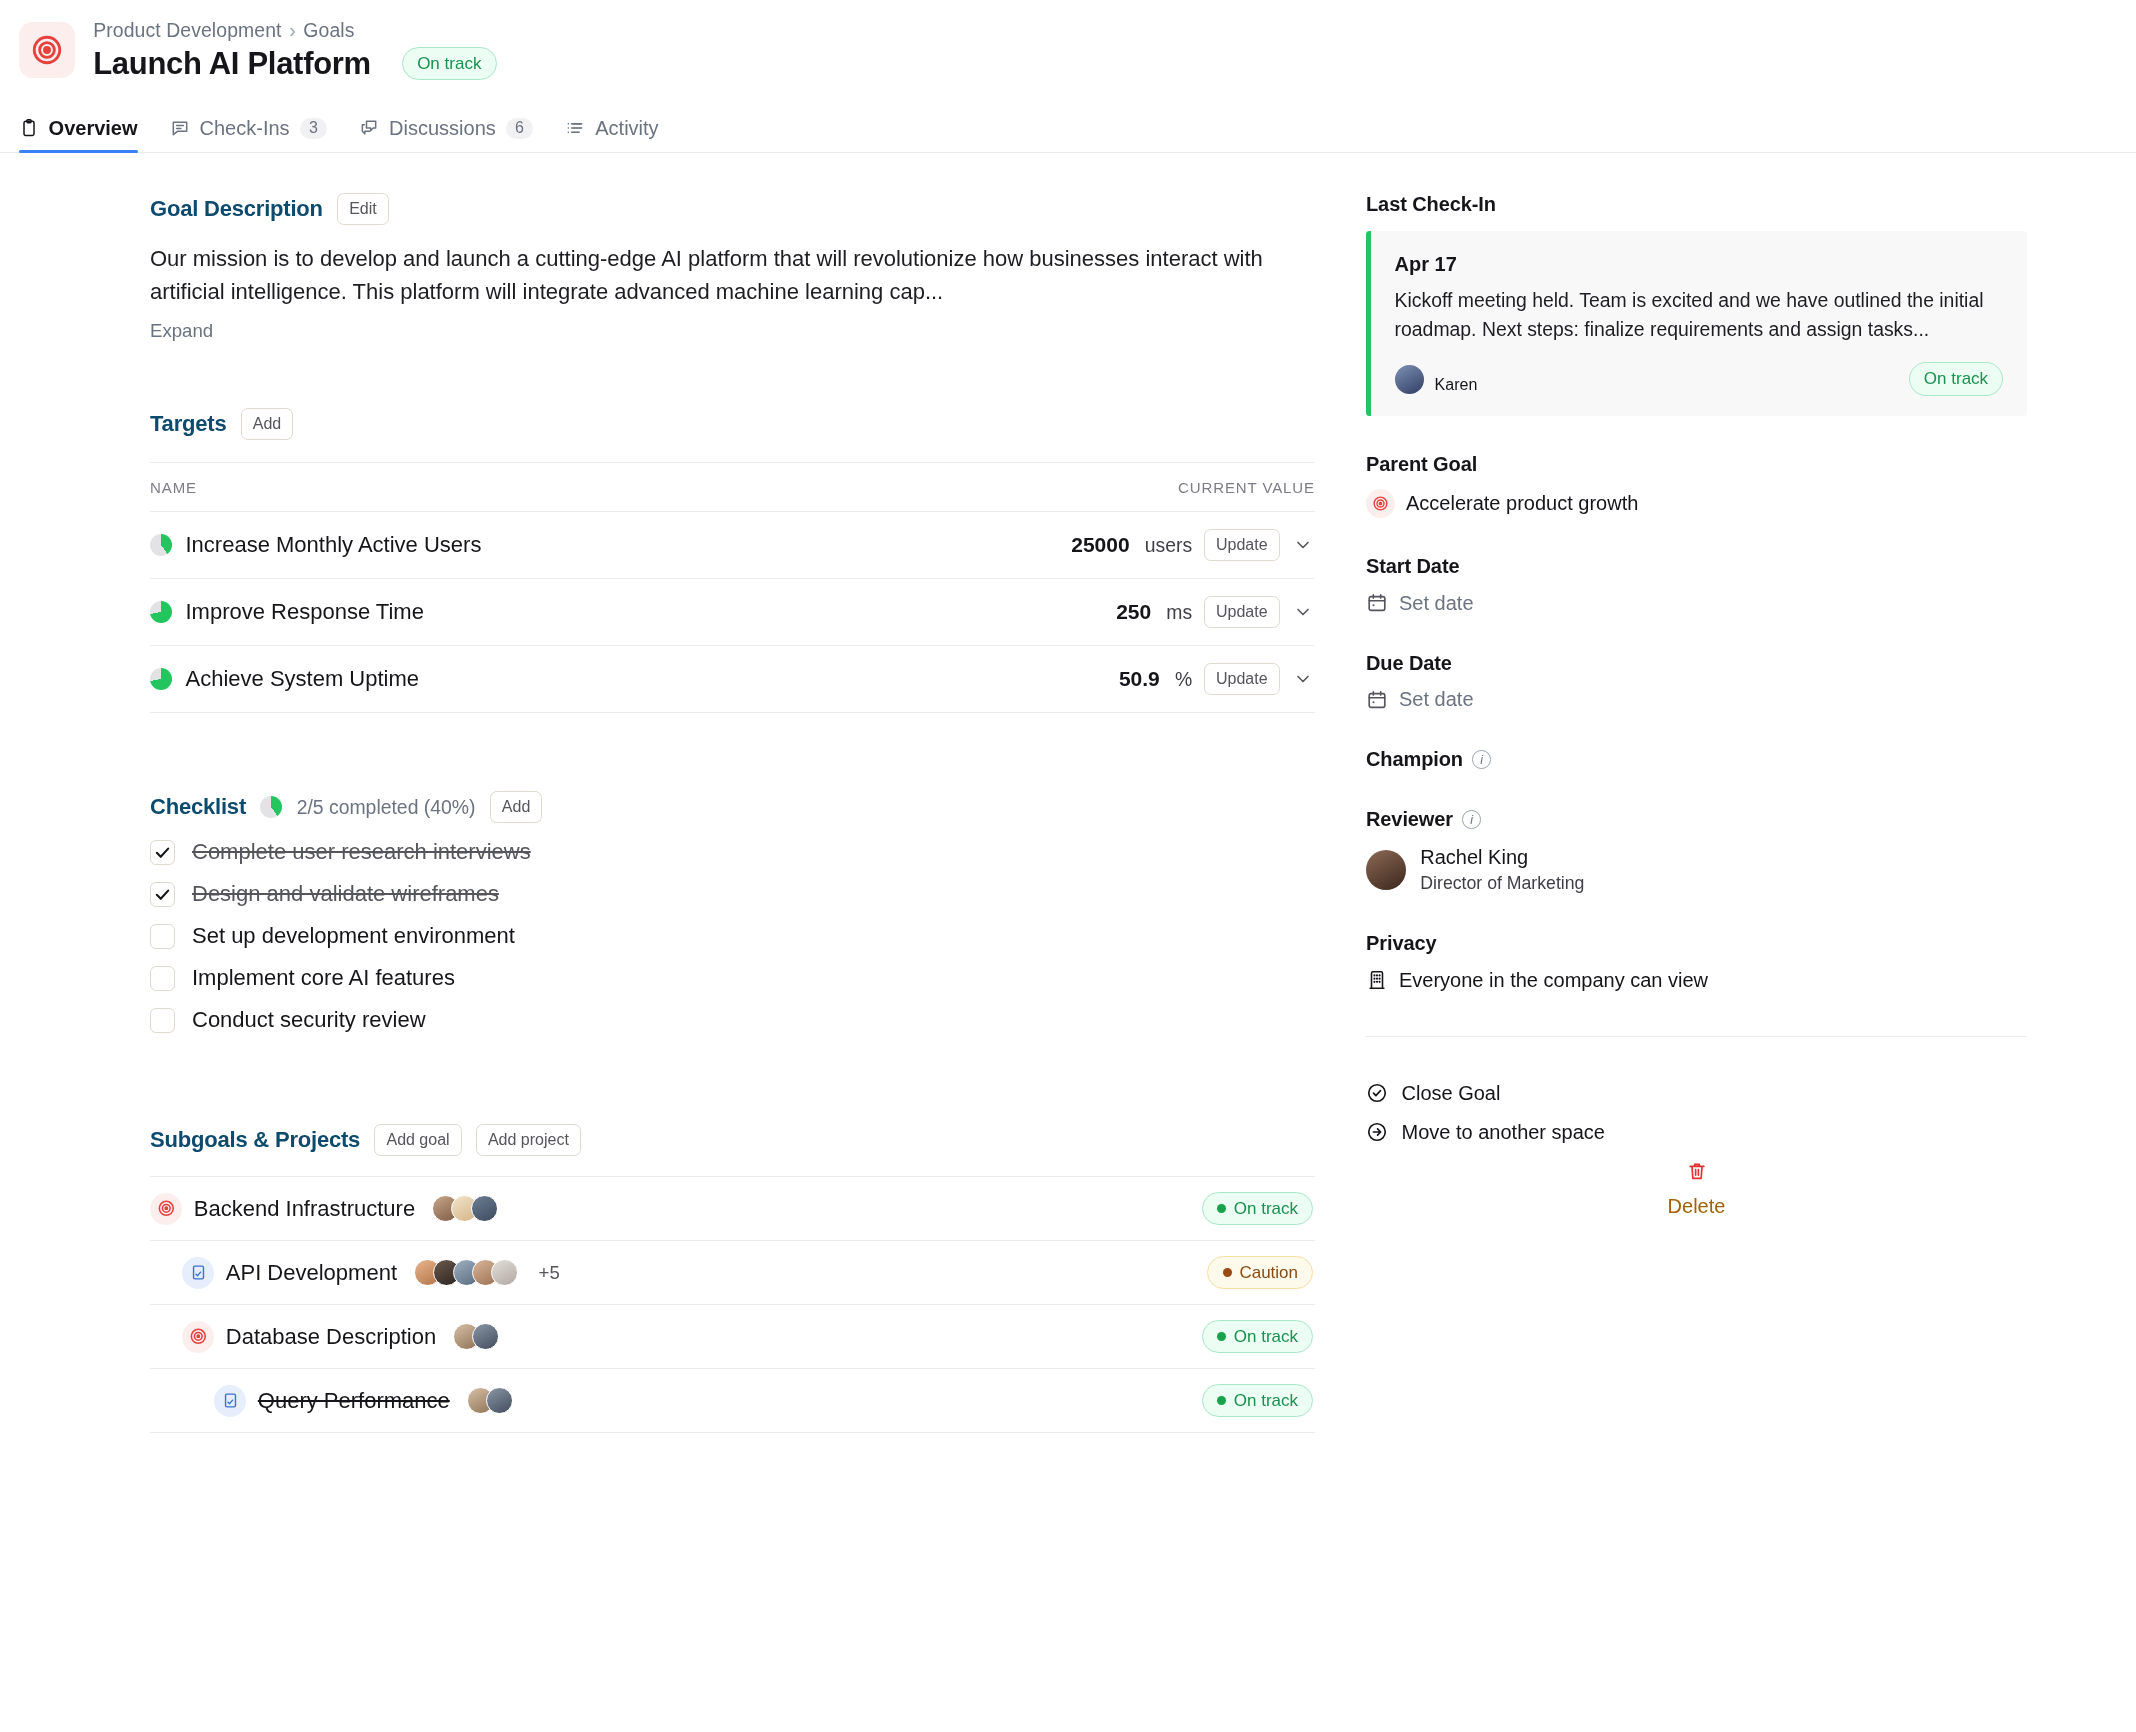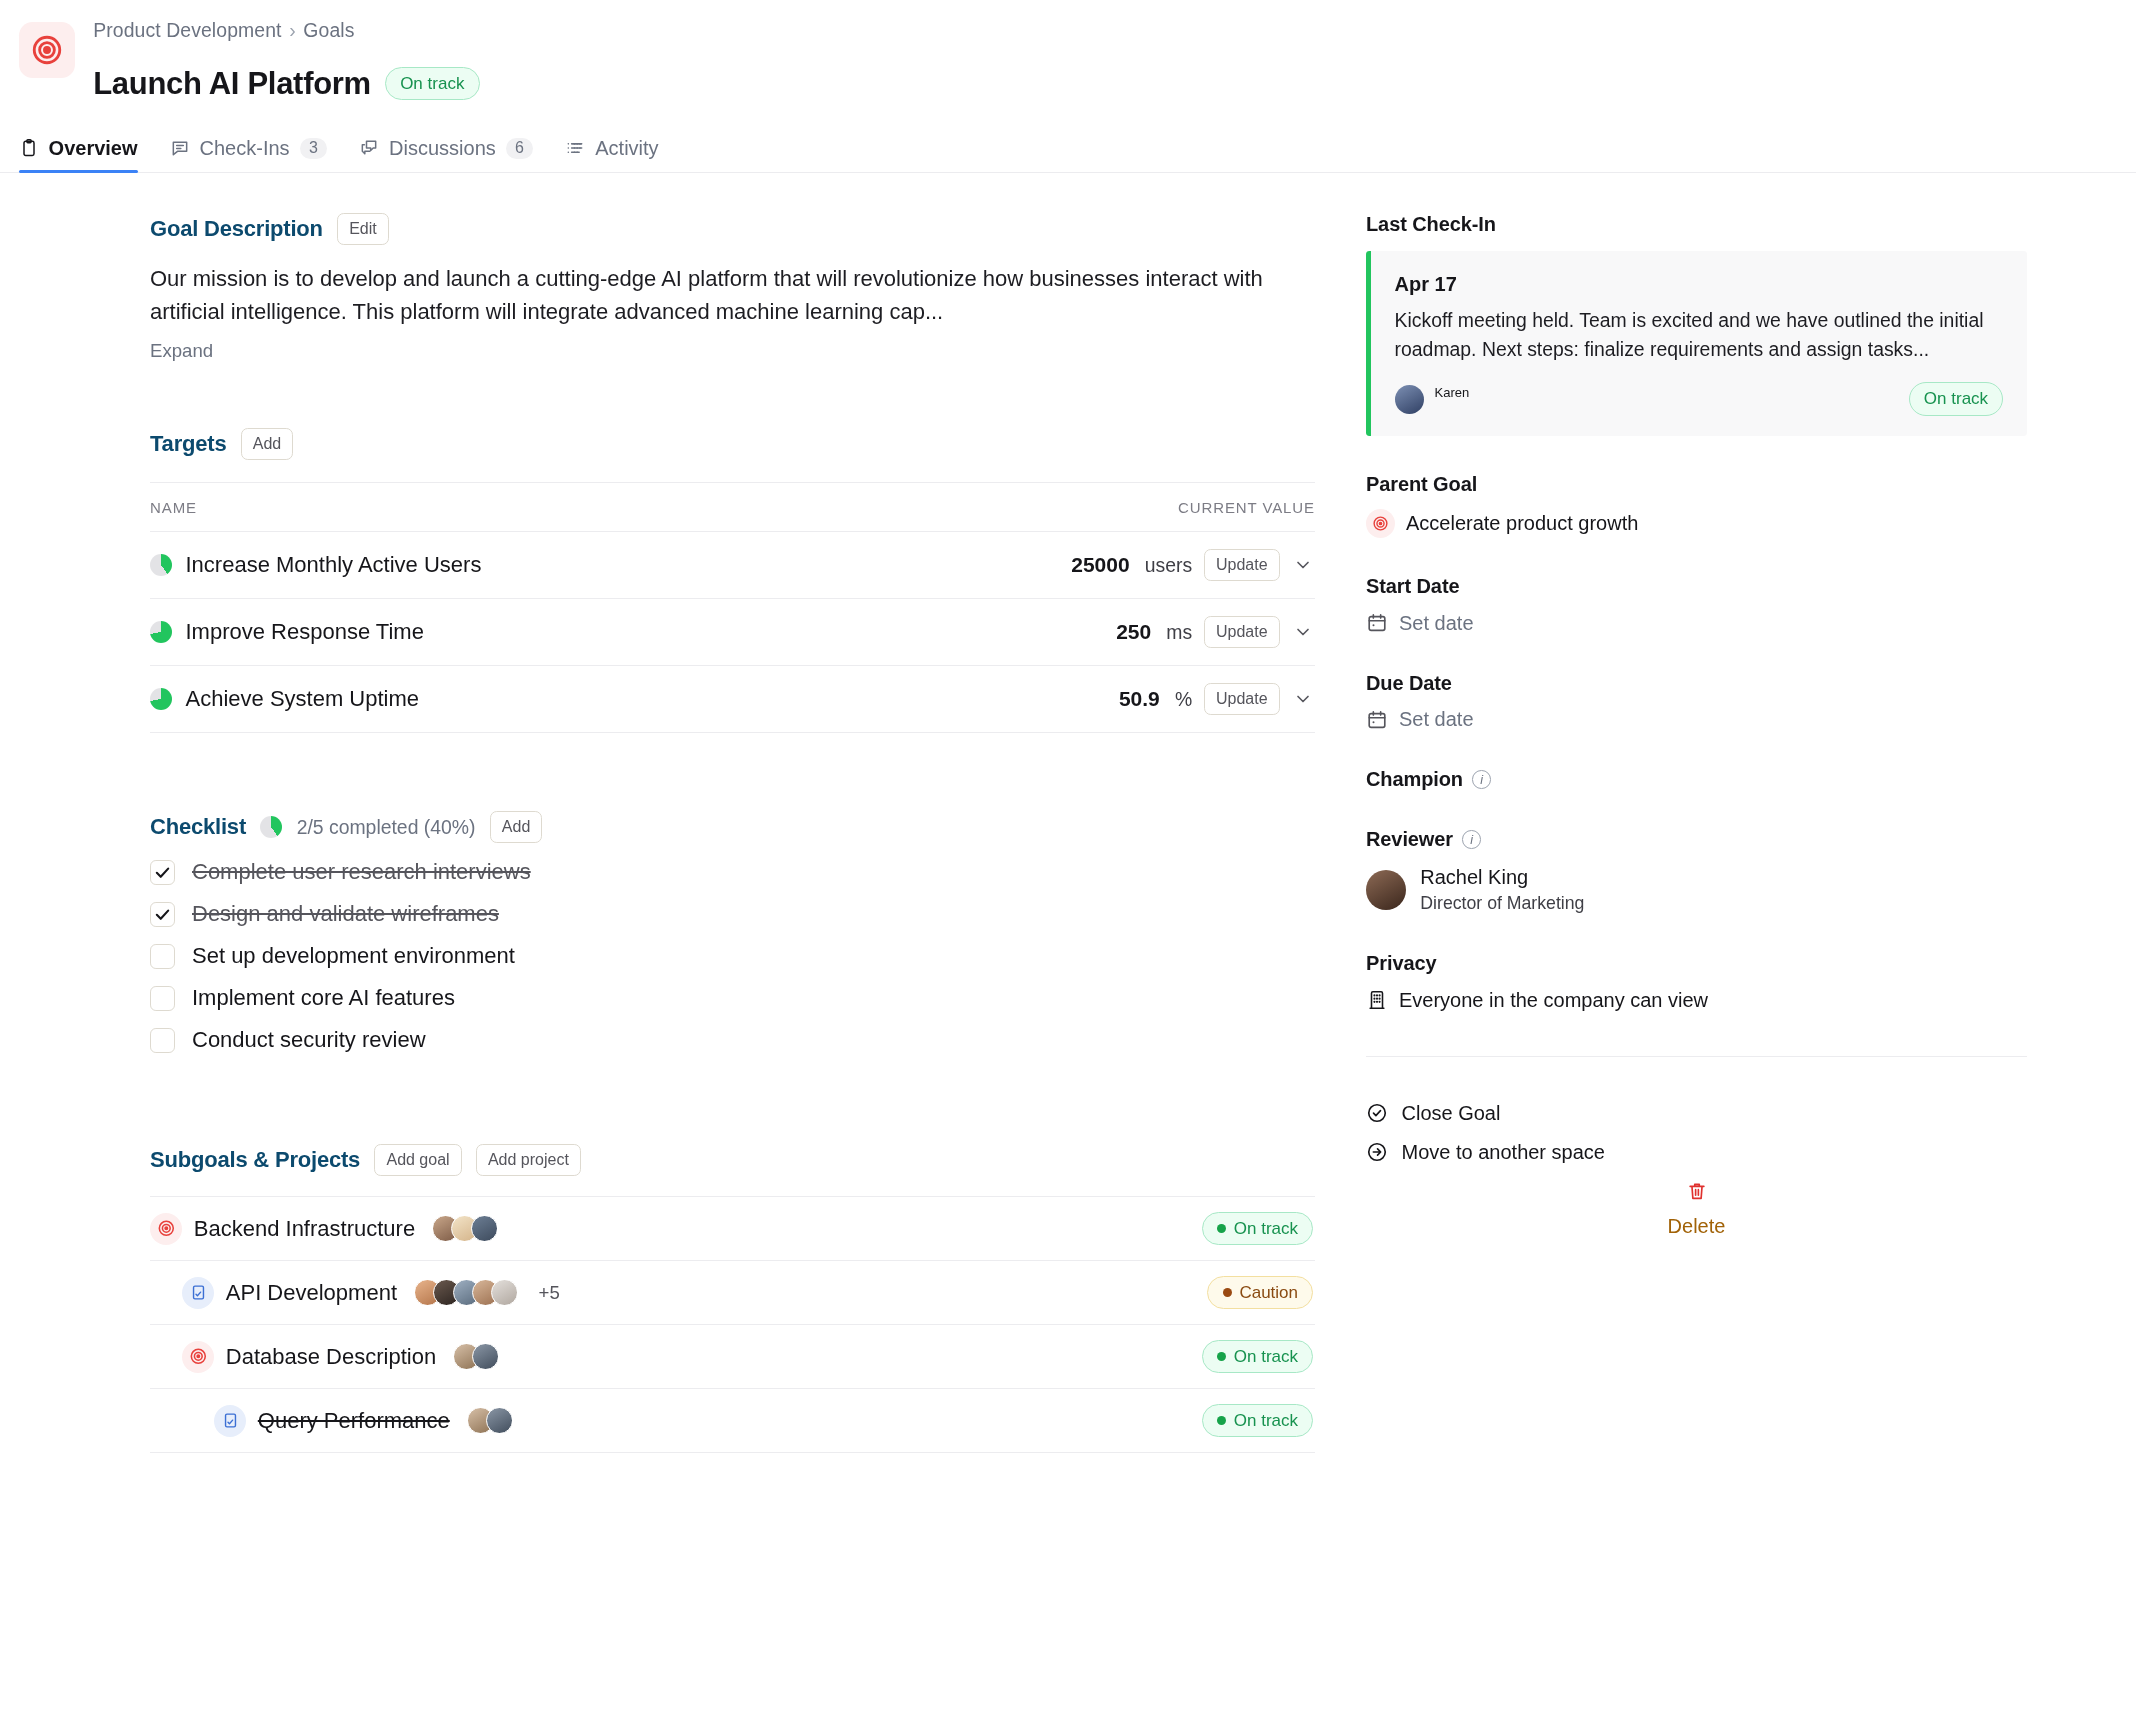--- a/index.html
+++ b/index.html
@@ -15,21 +15,21 @@
   .page-header { padding: 18.6px 0 0 18.6px; position: relative; }
   .header-row { display: flex; align-items: flex-start; gap: 18.6px; }
   .goal-logo {
     width: 56px; height: 56px; border-radius: 13.5px;
     background: #fdeeee; flex: 0 0 auto;
     display: flex; align-items: center; justify-content: center;
     margin-top: 3.4px;
   }
   .breadcrumb { font-size: 19.4px; color: #6b7280; letter-spacing: 0.1px; }
   .breadcrumb .crumb-sep { margin: 0 7.6px; color: #9ca3af; }
-  .title-row { display: flex; align-items: center; gap: 14px; margin-top: 24px; }
+  .title-row { display: flex; align-items: center; gap: 31px; margin-top: 4px; }
   .page-title { font-size: 31px; font-weight: bold; letter-spacing: -0.3px; color: #16161a; }
 
   .pill {
     display: inline-flex; align-items: center; gap: 7.6px;
     border-radius: 842px; padding: 5px 14.3px;
     font-size: 17px; line-height: 1.25; white-space: nowrap;
   }
   .pill-ontrack { background: #ecfdf3; border: 0.8px solid #a7e8c6; color: #17924f; }
   .pill-caution { background: #fefaeb; border: 0.8px solid #f3dfa0; color: #8a4b12; }
   .pill .dot { width: 9.3px; height: 9.3px; border-radius: 50%; flex: 0 0 auto; }
@@ -147,21 +147,21 @@
   .side-group { margin-top: 37px; }
   .side-group:first-child { margin-top: 0; }
 
   .checkin-card {
     margin-top: 15px; background: #f8f8f9; border-left: 5.9px solid #22c55e;
     border-radius: 3.4px; padding: 22px 23.6px 20px 23.6px;
   }
   .ci-date { font-size: 20px; font-weight: bold; color: #16161a; }
   .ci-body { font-size: 19.4px; line-height: 1.5; color: #1d1d22; margin-top: 10px; }
   .ci-foot { display: flex; align-items: center; justify-content: space-between; margin-top: 18.6px; }
-  .ci-author { display: flex; align-items: flex-start; gap: 11px; font-size: 13px; color: #16161a; }
+  .ci-author { display: flex; align-items: flex-end; gap: 11px; font-size: 16px; color: #16161a; }
 
   .side-row { display: flex; align-items: center; gap: 11px; margin-top: 13.5px; font-size: 20px; color: #16161a; }
   .side-row.muted { color: #6b7280; }
   .side-icon { display: inline-flex; align-items: center; justify-content: center; flex: 0 0 auto; }
 
   .person { display: flex; align-items: center; gap: 14.3px; margin-top: 13.5px; }
   .person-av { width: 40px; height: 40px; border-radius: 50%; background-size: cover; flex: 0 0 auto; }
   .person-name { font-size: 20px; color: #16161a; line-height: 1.25; }
   .person-role { font-size: 17.7px; color: #3f3f46; line-height: 1.3; margin-top: 2.5px; }
 

